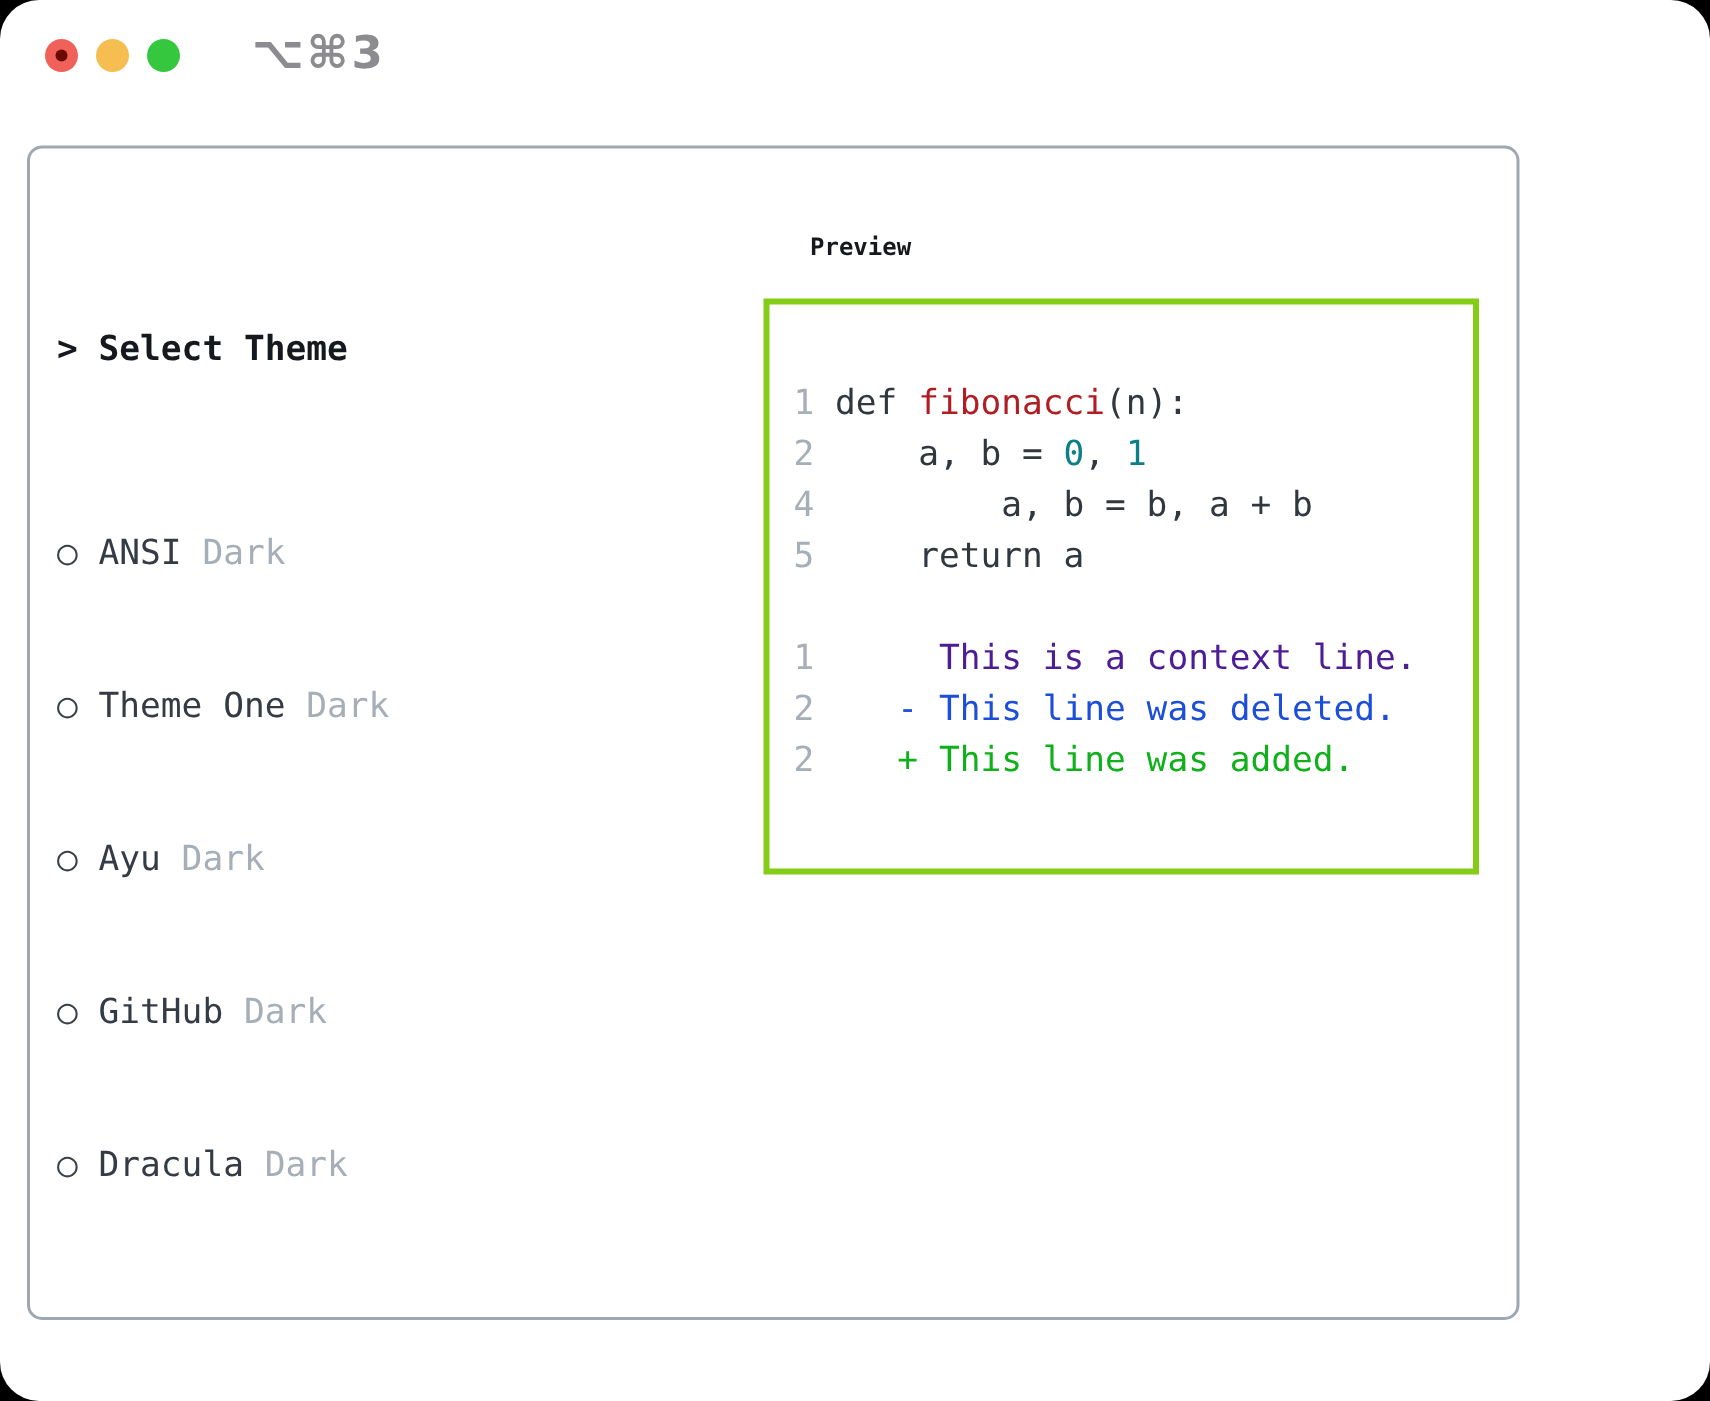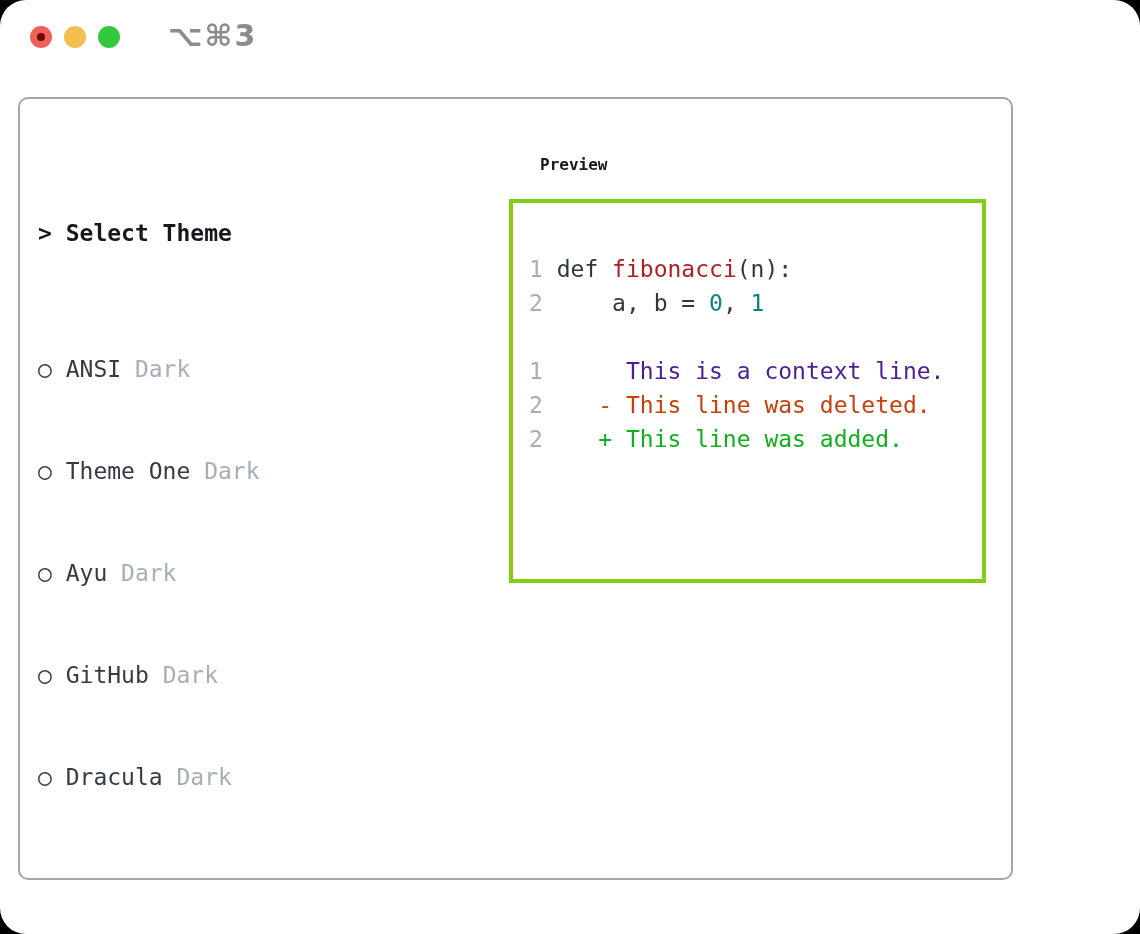--- a/index.html
+++ b/index.html
@@ -52,21 +52,21 @@
     border:4px solid #84cc16;background:#fff;box-sizing:border-box;
     padding:49px 0 0 16px;overflow:hidden;
   }
   .pline{height:34px;line-height:34px;font-size:23px;white-space:pre;}
   .c-num{color:#a6aeb8;}
   .c-code{color:#30373e;}
   .c-red{color:#b01e24;}
   .c-teal{color:#0c7f87;}
   .c-blue{color:#2d9fd8;}
   .c-gray{color:#4c1d95;}
-  .c-del{color:#c2410c;margin-top:25px;}
+  .c-del{color:#1d4ed8;margin-top:25px;}
   .c-add{color:#10b01c;margin-top:36px;}
 </style>
 </head>
 <body>
 
 <div class="window">
 
   <div class="titlebar">
     <span class="light light-close">
         <span class="dot"></span>
@@ -99,19 +99,21 @@
 
     
     
   </div>
 
   <div class="preview-title">Preview</div>
 
   <div class="preview-box">
     <div class="pline"><span class="c-num">1</span><span class="c-code"> def </span><span class="c-red">fibonacci</span><span class="c-code">(n):</span></div>
     <div class="pline"><span class="c-num">2</span><span class="c-code">     a, b = </span><span class="c-teal">0</span><span class="c-code">, </span><span class="c-teal">1</span></div>
+    <div class="pline"><span class="c-num">4</span><span class="c-code">         a, b = b, a + b</span></div>
+    <div class="pline"><span class="c-num">5</span><span class="c-code">     return a</span></div>
     <div class="pline"></div>
     <div class="pline"><span class="c-num">1</span><span class="c-gray">      This is a context line.</span></div>
     <div class="pline"><span class="c-num">2</span><span class="c-del">    - This line was deleted.</span></div>
     <div class="pline"><span class="c-num">2</span><span class="c-add">    + This line was added.</span></div>
   </div>
 
 </div>
 
 </body></html>

